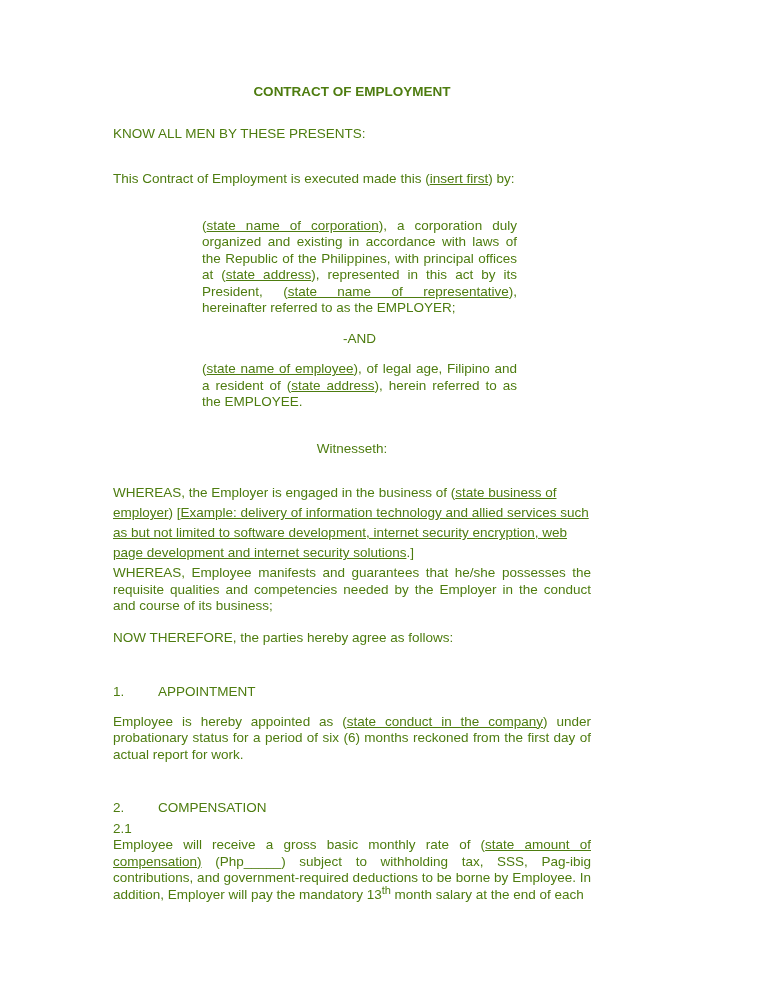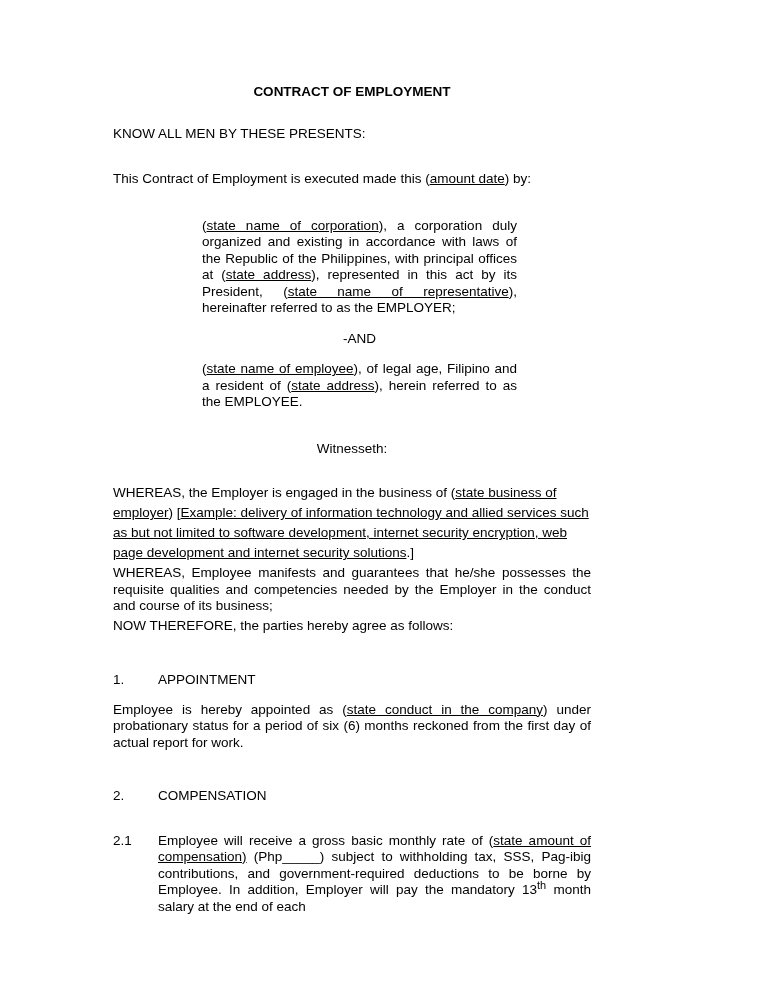--- a/index.html
+++ b/index.html
@@ -9,68 +9,68 @@
   }
   .page {
     width: 704px;
     height: 994px;
     box-sizing: border-box;
     background: #ffffff;
     padding: 84px 113px 0 113px;
     font-family: "Liberation Sans", "DejaVu Sans", sans-serif;
     font-size: 13.5px;
     line-height: 16.5px;
-    color: #000000;
+    color: #4d7c0f;
     overflow: hidden;
   }
   p { margin: 0; }
   .center  { text-align: center; }
   .justify { text-align: justify; }
   .bold    { font-weight: bold; }
   .u       { text-decoration: underline; }
 
   .title        { margin: 0 0 0 0; }
   .salutation   { margin-top: 25px; }
   .execution    { margin-top: 29px; }
 
   .party-block  { margin-left: 89px; width: 315px; }
   .employer-clause { margin-top: 30px; }
   .and-line     { margin-top: 14px; }
   .employee-clause { margin-top: 14px; }
 
   .witnesseth   { margin-top: 30px; }
   .whereas-employer { margin-top: 26px; line-height: 20px; }
   .whereas-employee { margin-top: 2px; }
-  .now-therefore    { margin-top: 3px; }
+  .now-therefore    { margin-top: 15px; }
 
   .numbered { display: flex; }
   .numbered .num { flex: none; width: 45px; }
   .numbered .hang-body { flex: 1; }
 
   .section-1-heading { margin-top: 38px; }
   .appointment-body  { margin-top: 13px; }
   .section-2-heading { margin-top: 37px; }
-  .clause-2-1        { margin-top: 28px; }
+  .clause-2-1        { margin-top: 4px; flex-direction: column; }
 
   sup.ord {
     font-size: 11px;
     line-height: 0;
     vertical-align: super;
   }
 </style>
 </head>
 <body>
 
 <div class="page">
 
   <p class="title center bold">CONTRACT OF EMPLOYMENT</p>
 
   <p class="salutation">KNOW ALL MEN BY THESE PRESENTS:</p>
 
-  <p class="execution"><span>This Contract of Employment is executed made this (</span><span class="u">amount date</span><span>) by:</span></p>
+  <p class="execution"><span>This Contract of Employment is executed made this (</span><span class="u">insert first</span><span>) by:</span></p>
 
   <div class="party-block">
 
     <p class="employer-clause justify"><span>(</span><span class="u">state name of corporation</span><span>), a corporation duly organized and existing in accordance with laws of the Republic of the Philippines, with principal offices at (</span><span class="u">state address</span><span>), represented in this act by its President, (</span><span class="u">state name of representative</span><span>), hereinafter referred to as the EMPLOYER;</span></p>
 
     <p class="and-line center">-AND</p>
 
     <p class="employee-clause justify"><span>(</span><span class="u">state name of employee</span><span>), of legal age, Filipino and a resident of (</span><span class="u">state address</span><span>), herein referred to as the EMPLOYEE.</span></p>
 
   </div>

